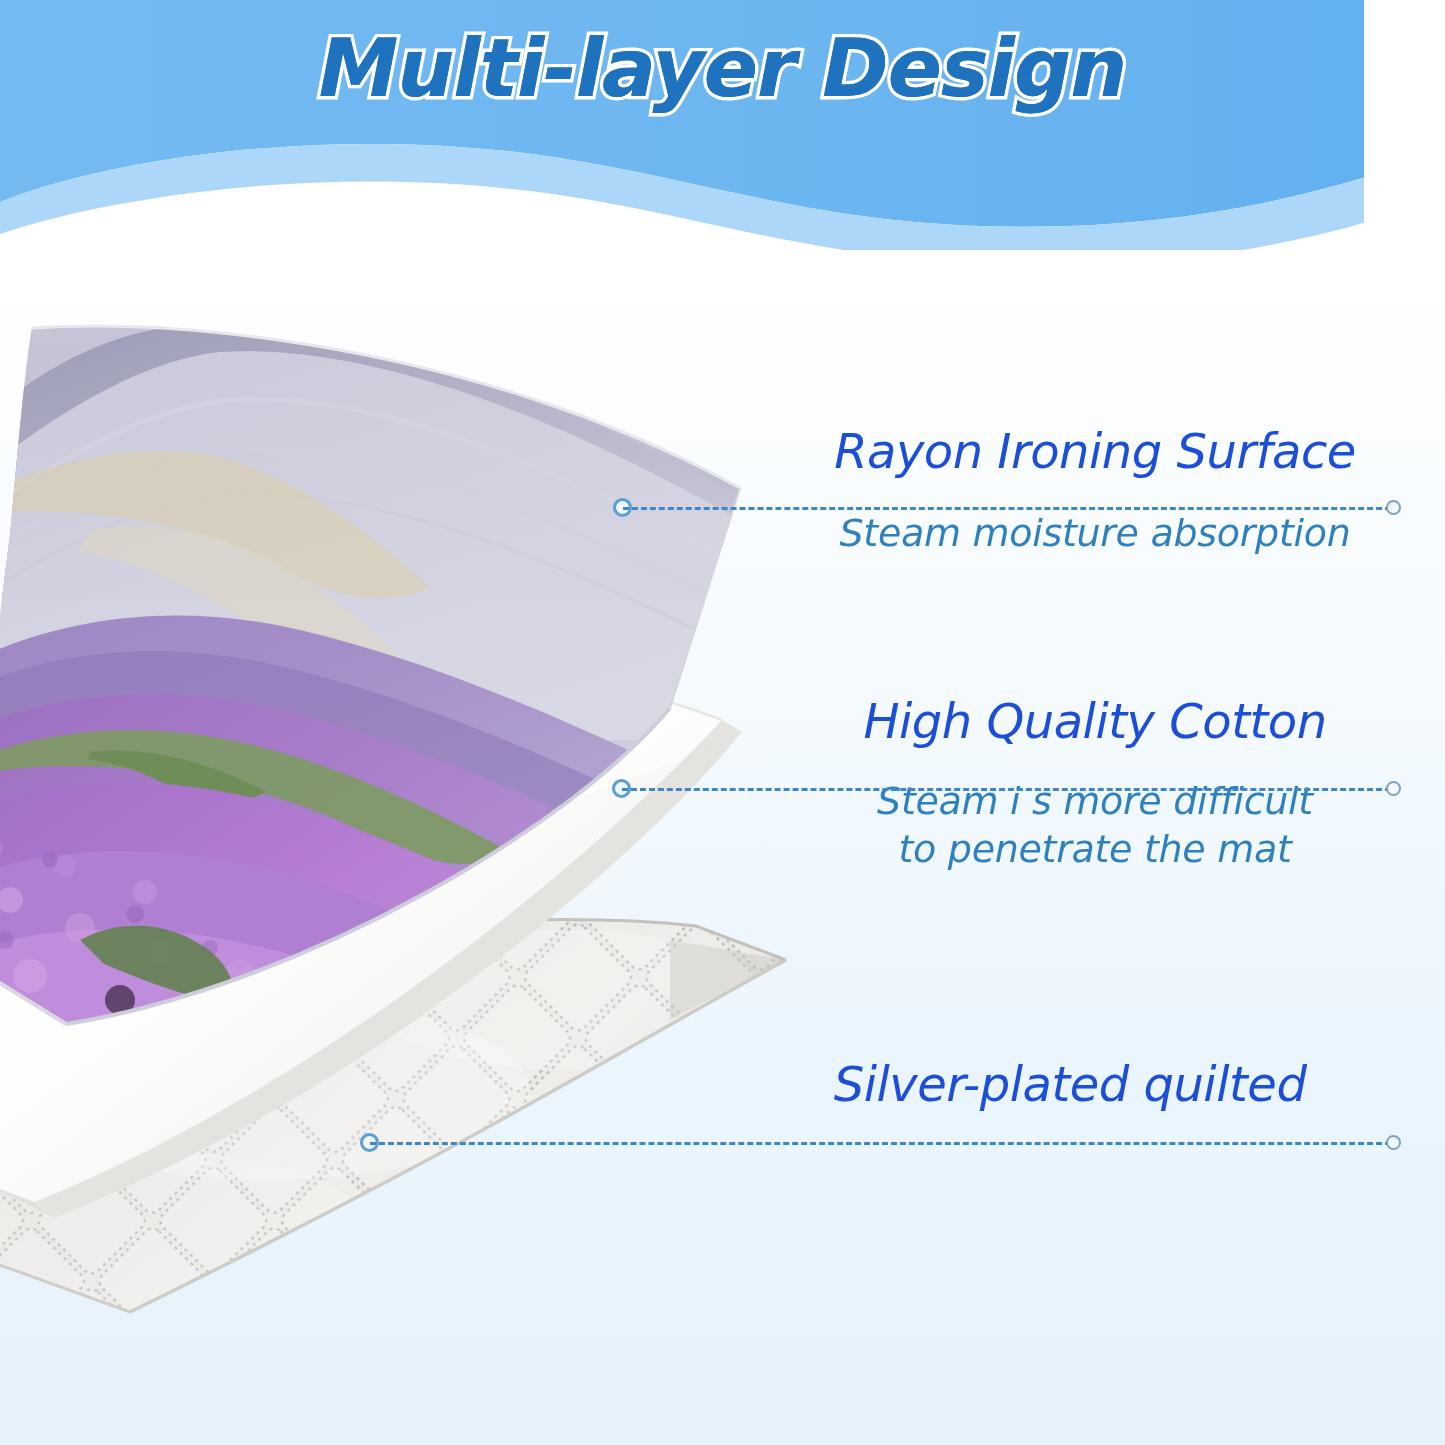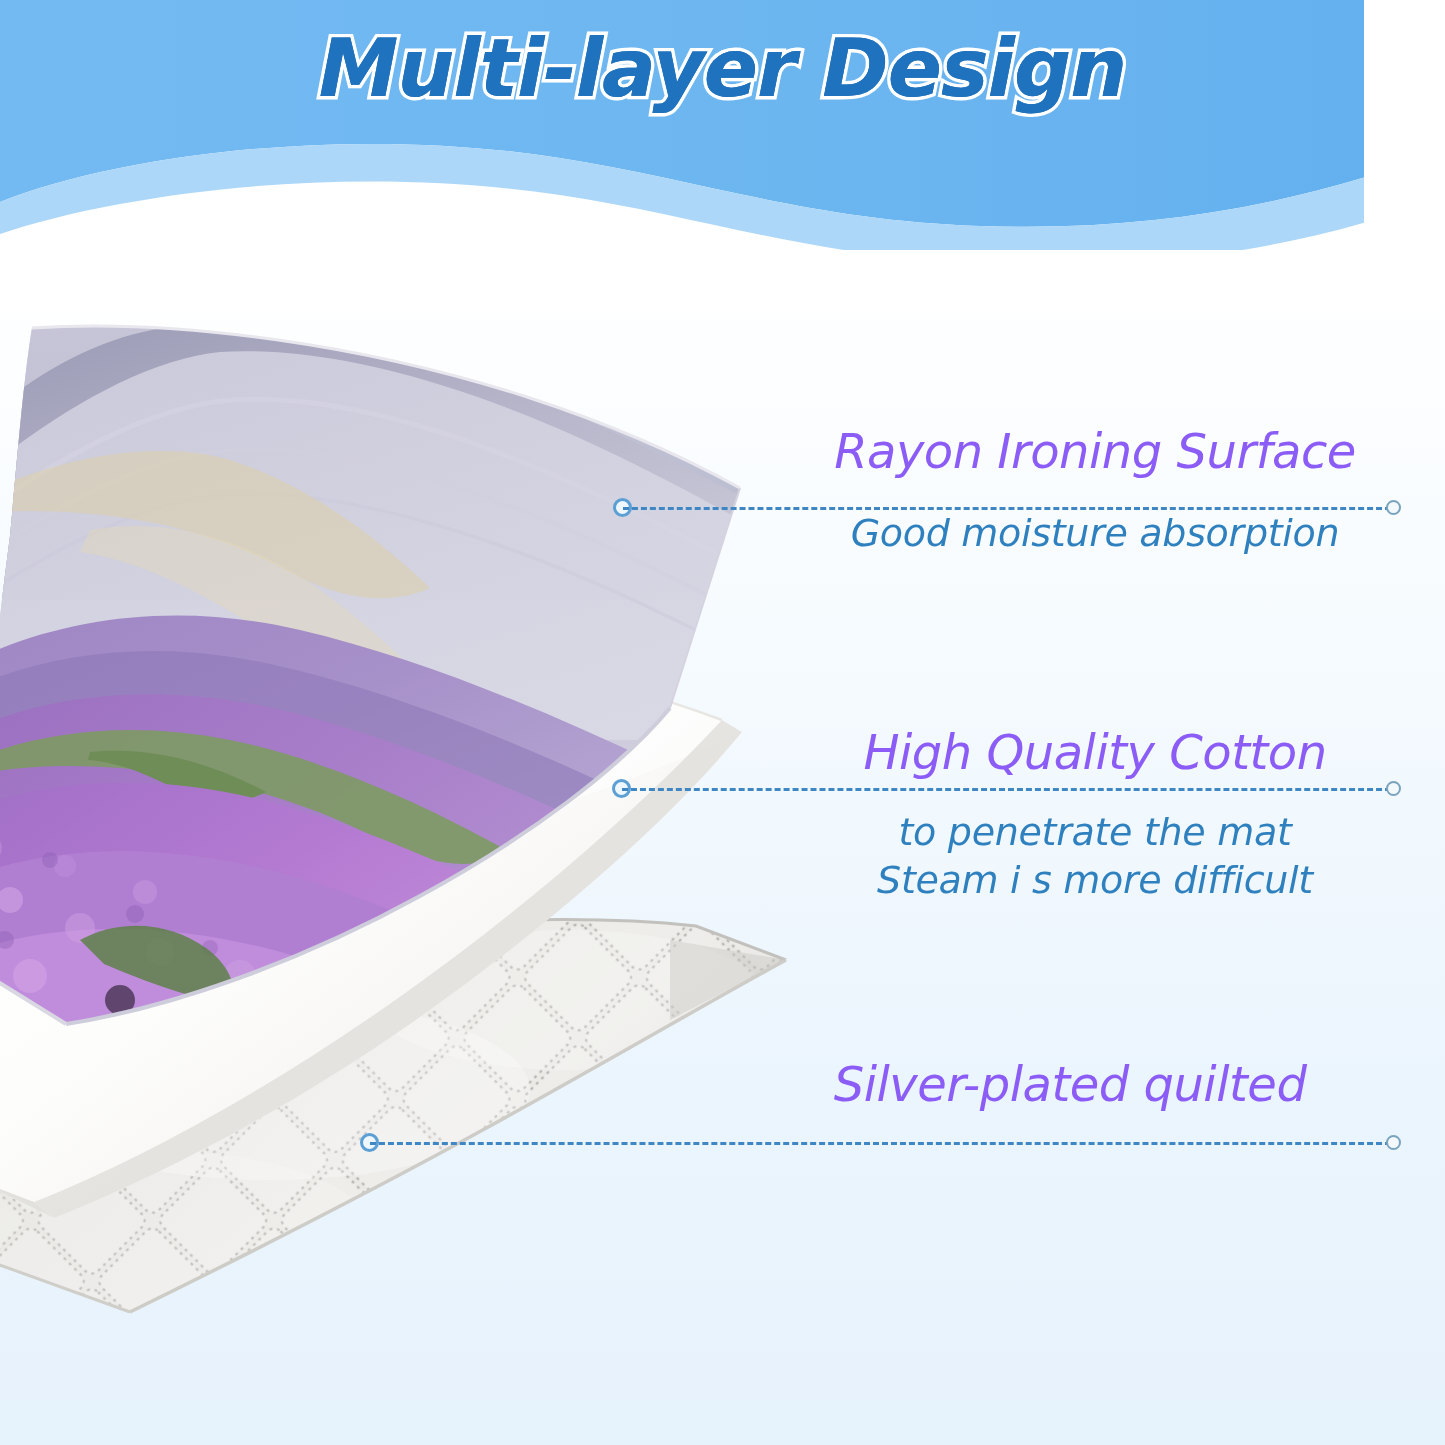--- a/index.html
+++ b/index.html
@@ -53,40 +53,40 @@
     width:600px;
     left:795px;
     z-index:5;
     text-align:center;
   }
   .callout .c-title{
     font-family:"DejaVu Sans", sans-serif;
     font-style:italic;
     font-weight:normal;
     font-size:48px;
-    color:#8b5cf6;
+    color:#1d4ed8;
     line-height:1.12;
     white-space:nowrap;
     letter-spacing:-0.5px;
   }
   .callout .c-sub{
     font-family:"DejaVu Sans", sans-serif;
     font-style:italic;
     font-weight:normal;
     font-size:38px;
     color:#2f80bf;
     line-height:1.28;
     letter-spacing:-0.3px;
     margin-top:24px;
   }
   .callout .c-sub div{ white-space:nowrap; }
 
   #callout-1{ top:425px; }
   #callout-1 .c-sub{ margin-top:30px; }
-  #callout-2{ top:726px; }
+  #callout-2{ top:695px; }
   #callout-2 .c-sub{ margin-top:28px; }
   #callout-3{ left:745px; width:650px; top:1058px;text-align:center; }
   #callout-3 .c-sub{ margin-top:26px; }
 
   
   .connector{ position:absolute; z-index:6; height:24px; }
   .connector .dash{
     position:absolute; left:10px; top:11px; right:10px;
     border-top:3px dashed #3f87c4;
   }
@@ -386,29 +386,29 @@
 </div>
 <div class="connector" id="connector-3">
   <span class="dot-left"></span>
   <span class="dash"></span>
   <span class="dot-right"></span>
 </div>
 
 <div class="callout" id="callout-1">
   <div class="c-title">Rayon Ironing Surface</div>
   <div class="c-sub">
-    <div>Good moisture absorption</div>
+    <div>Steam moisture absorption</div>
   </div>
 </div>
 
 <div class="callout" id="callout-2">
   <div class="c-title">High Quality Cotton</div>
   <div class="c-sub">
+    <div>Steam i s more difficult</div>
     <div>to penetrate the mat</div>
-    <div>Steam i s more difficult</div>
   </div>
 </div>
 
 <div class="callout" id="callout-3">
   <div class="c-title">Silver-plated quilted</div>
   <div class="c-sub">
   </div>
 </div>
 
 </body></html>

